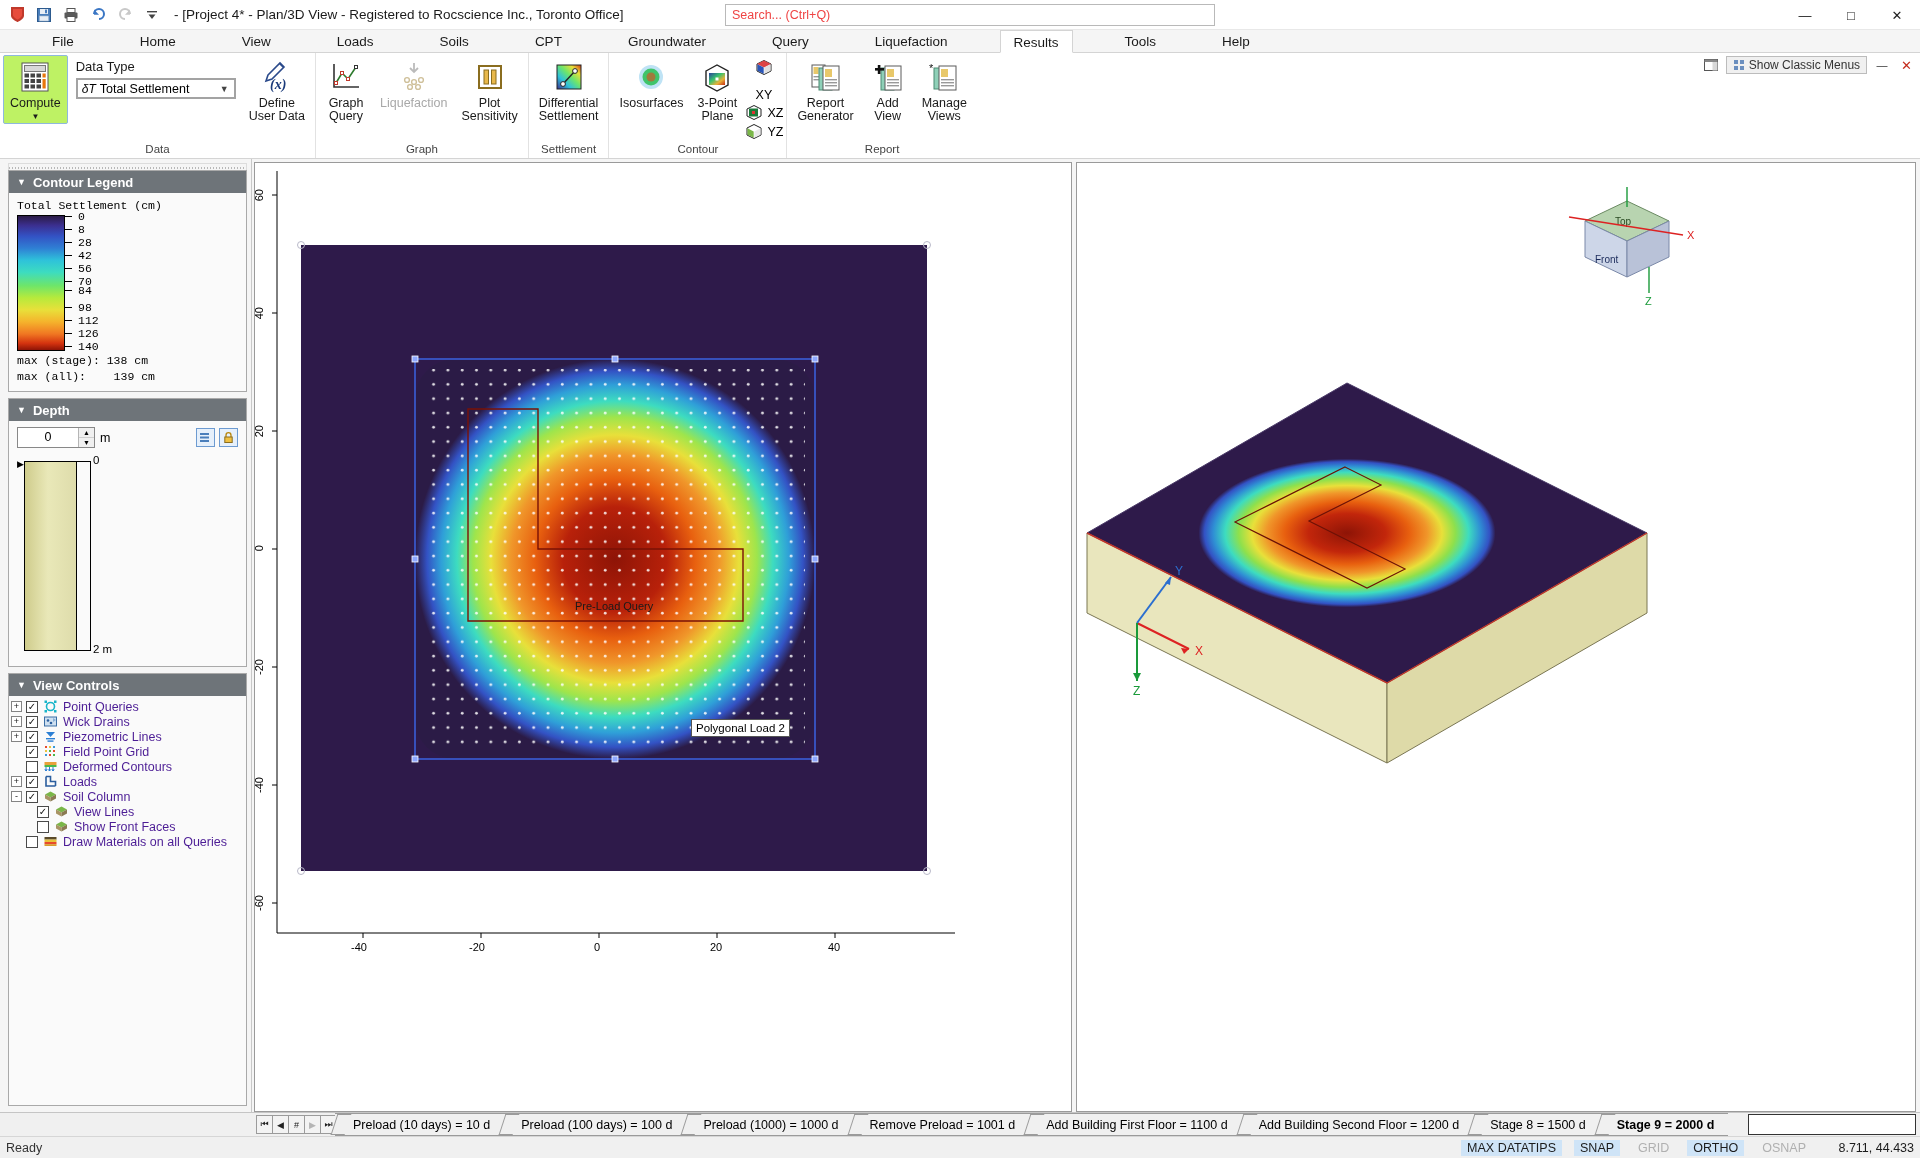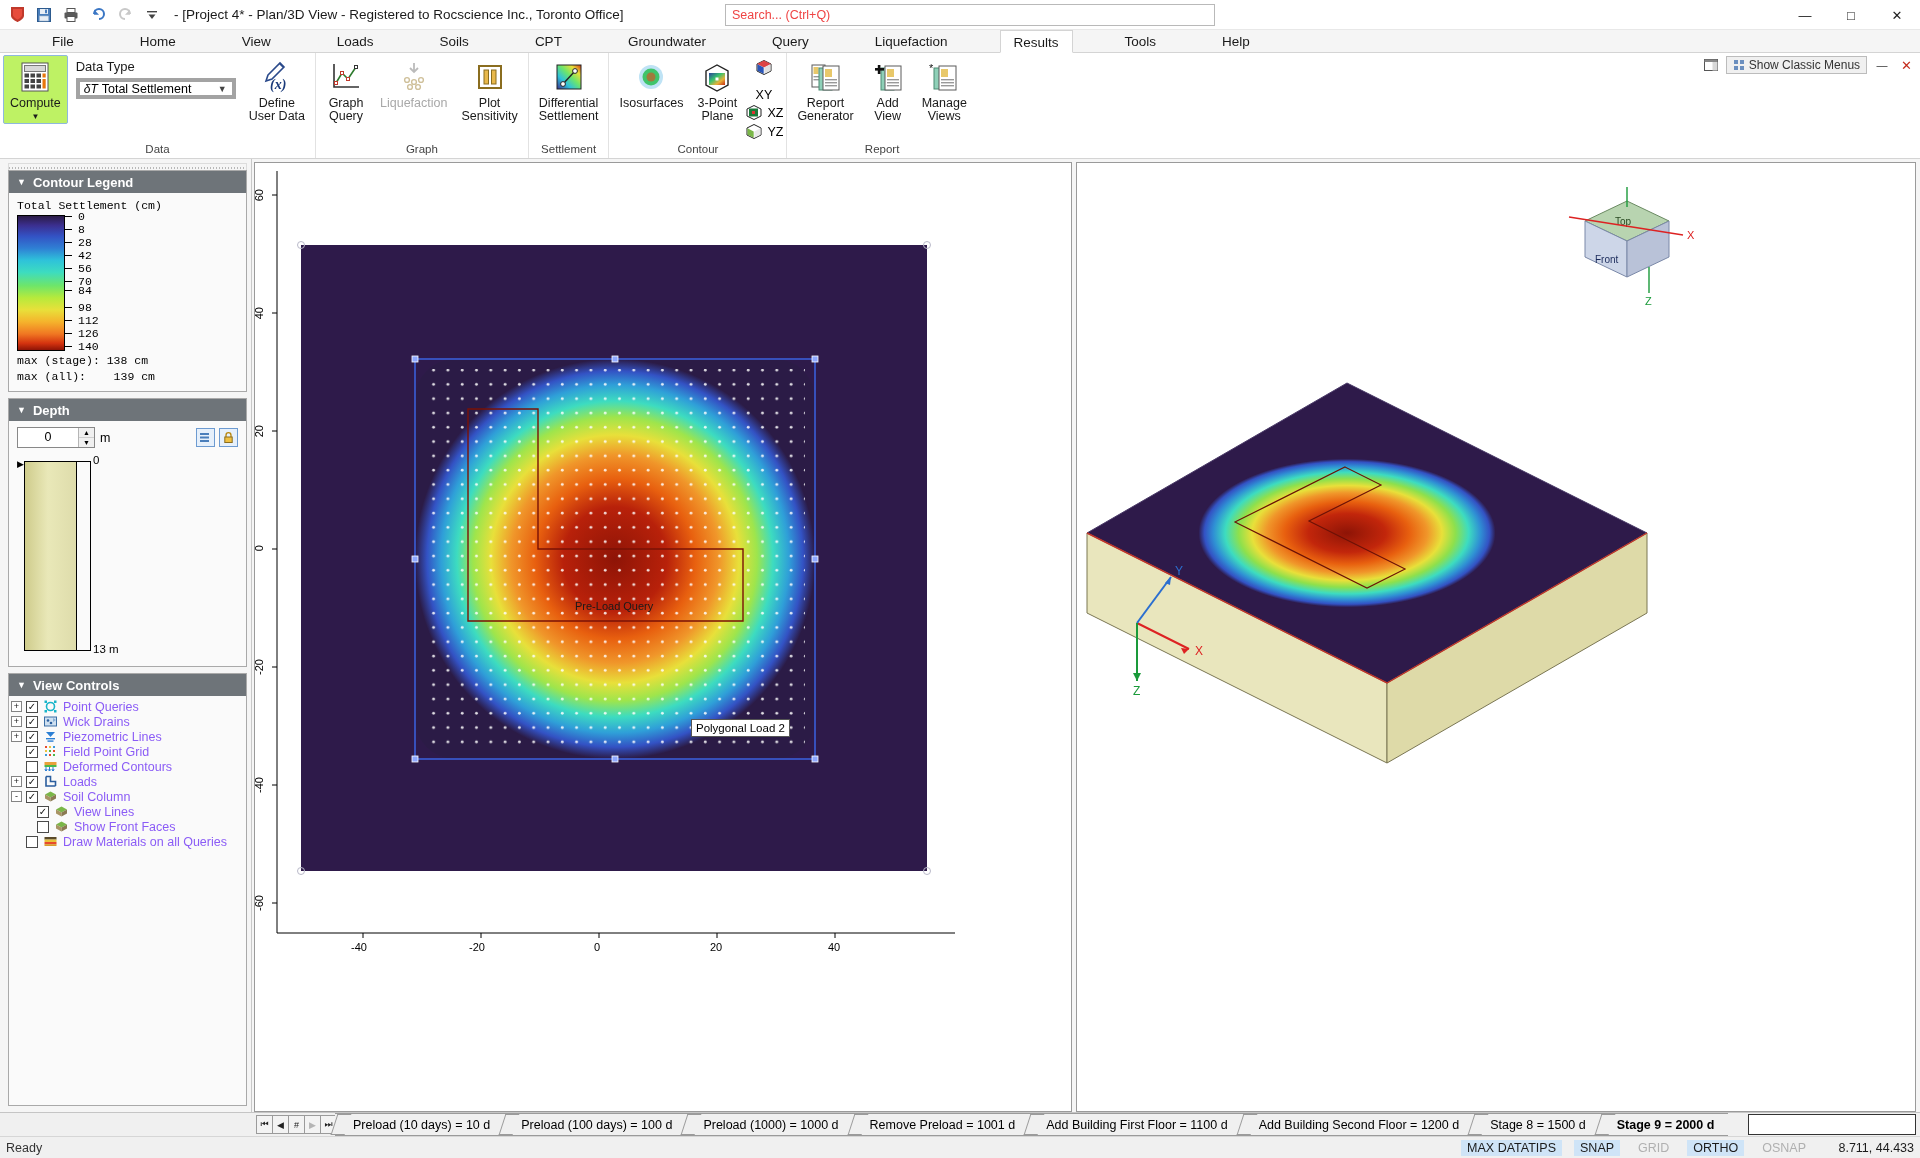--- a/index.html
+++ b/index.html
@@ -72,21 +72,21 @@
     border-radius: 2px; font-size: 12.5px; color: #1a1a1a; text-align: center; line-height: 13px;
   }
   .rbtn.disabled { color: #a8a8a8; cursor: default; }
   .rbtn .ico { margin-bottom: 3px; display:flex; align-items:center; justify-content:center; height: 34px; }
   .rbtn .lbl { white-space: pre-line; }
   .rbtn.sel { background: #bef264; border-color: #8fb8dd; }
 
   .datatype-wrap { display:flex; flex-direction: column; padding: 4px 6px 0 8px; }
   .datatype-label { font-size: 13px; color:#1a1a1a; margin-bottom: 4px; }
   .combo {
-    width: 160px; height: 21px; border: 4px solid #a3a3a3; background: #fff;
+    width: 160px; height: 21px; border: 2px solid #a3a3a3; background: #fff;
     display: flex; align-items: center; font-size: 12.5px; padding-left: 4px; cursor: pointer;
   }
   .combo .dt-sym { font-style: italic; margin-right:4px; font-size:12px; }
   .combo .caret { margin-left: auto; margin-right: 5px; font-size: 9px; color:#444; }
 
   .ribbon-right { position: absolute; right: 4px; top: 3px; display: flex; align-items: center; gap:6px; }
   .classic-btn {
     height: 18px; border:1px solid #bcbcbc; background:#f0f0f0; font-size: 12px;
     padding: 0 6px; display:flex; align-items:center; gap:4px; color:#333; cursor:pointer;
   }
@@ -151,21 +151,21 @@
 
   .tree { background:#fafafa; padding: 3px 2px; font-size: 12.5px; }
   .tnode { display:flex; align-items:center; height: 15px; margin-bottom: 0px; white-space:nowrap; }
   .texp { width: 11px; height:11px; border:1px solid #848484; background:#fff; font-size:9px;
     display:flex;align-items:center;justify-content:center; margin-right:4px; cursor:pointer; color:#222; line-height:1; }
   .texp.none { border:none; background:transparent; }
   .tcb { width: 12px; height: 12px; border:1px solid #4a4a4a; background:#fff; margin-right:5px;
     display:flex; align-items:center; justify-content:center; cursor:pointer; }
   .tcb .chk { font-size: 10px; line-height:1; color:#111; }
   .ticon { width:15px;height:13px;margin-right:5px;display:flex;align-items:center;justify-content:center; }
-  .tlabel { color:#8b5cf6; }
+  .tlabel { color:#4c1d95; }
   .tindent-1 { padding-left: 26px; }
 
   
   .views { flex: 1; display: flex; padding: 3px 4px 0 2px; gap: 4px; min-width:0; }
   .view { background: #fff; border: 1px solid #9a9a9a; position: relative; overflow: hidden; }
   .view.plan { flex: 0 0 818px; }
   .view.iso { flex: 1; }
 
   .axis-lbl { position:absolute; font-size:11px; color:#000; font-family:"Liberation Sans",sans-serif; }
 
@@ -653,21 +653,21 @@
                     <rect x="2.8" y="6" width="7.4" height="5.5" fill="#f0c040" stroke="#8a6d1f"></rect>
                   </svg>
               </div>
             </div>
           </div>
           <div class="soilcol-wrap">
             <div class="soil-arrow">▶</div>
             <div class="soil-bar"></div>
             <div class="soil-dim"></div>
             <div class="soil-lbl-top">0</div>
-            <div class="soil-lbl-bot">13 m</div>
+            <div class="soil-lbl-bot">2 m</div>
           </div>
         </div>
       </div>
 
       <div class="panel" style="flex:1;display:flex;flex-direction:column;">
         <div class="panel-hdr">
           <span class="tri">▼</span>
           <span>View Controls</span>
         </div>
         <div class="tree" style="flex:1;">

